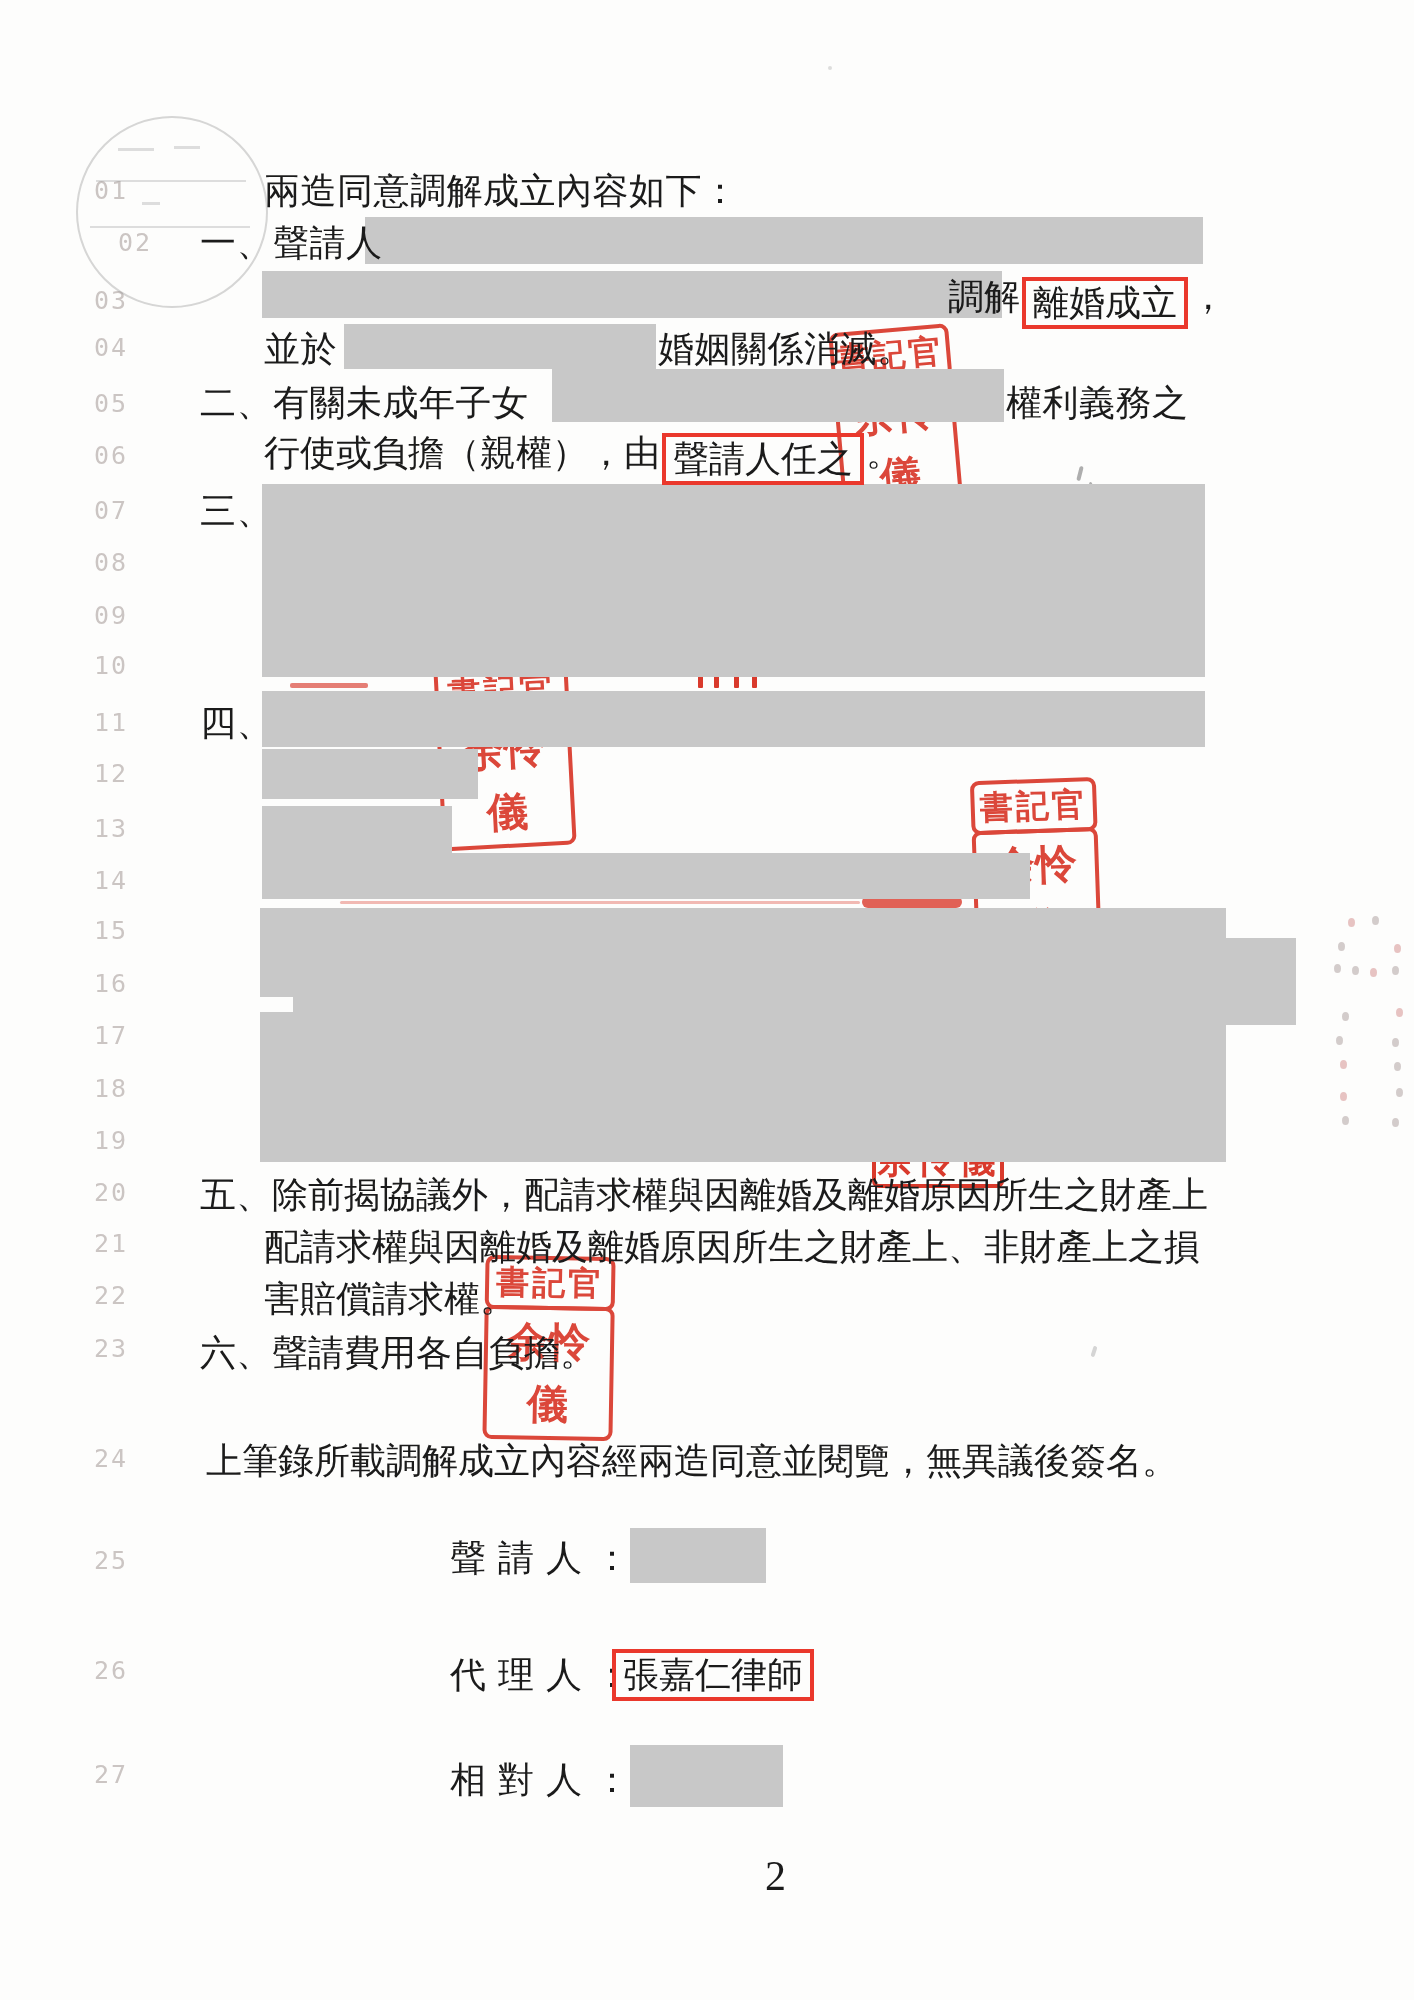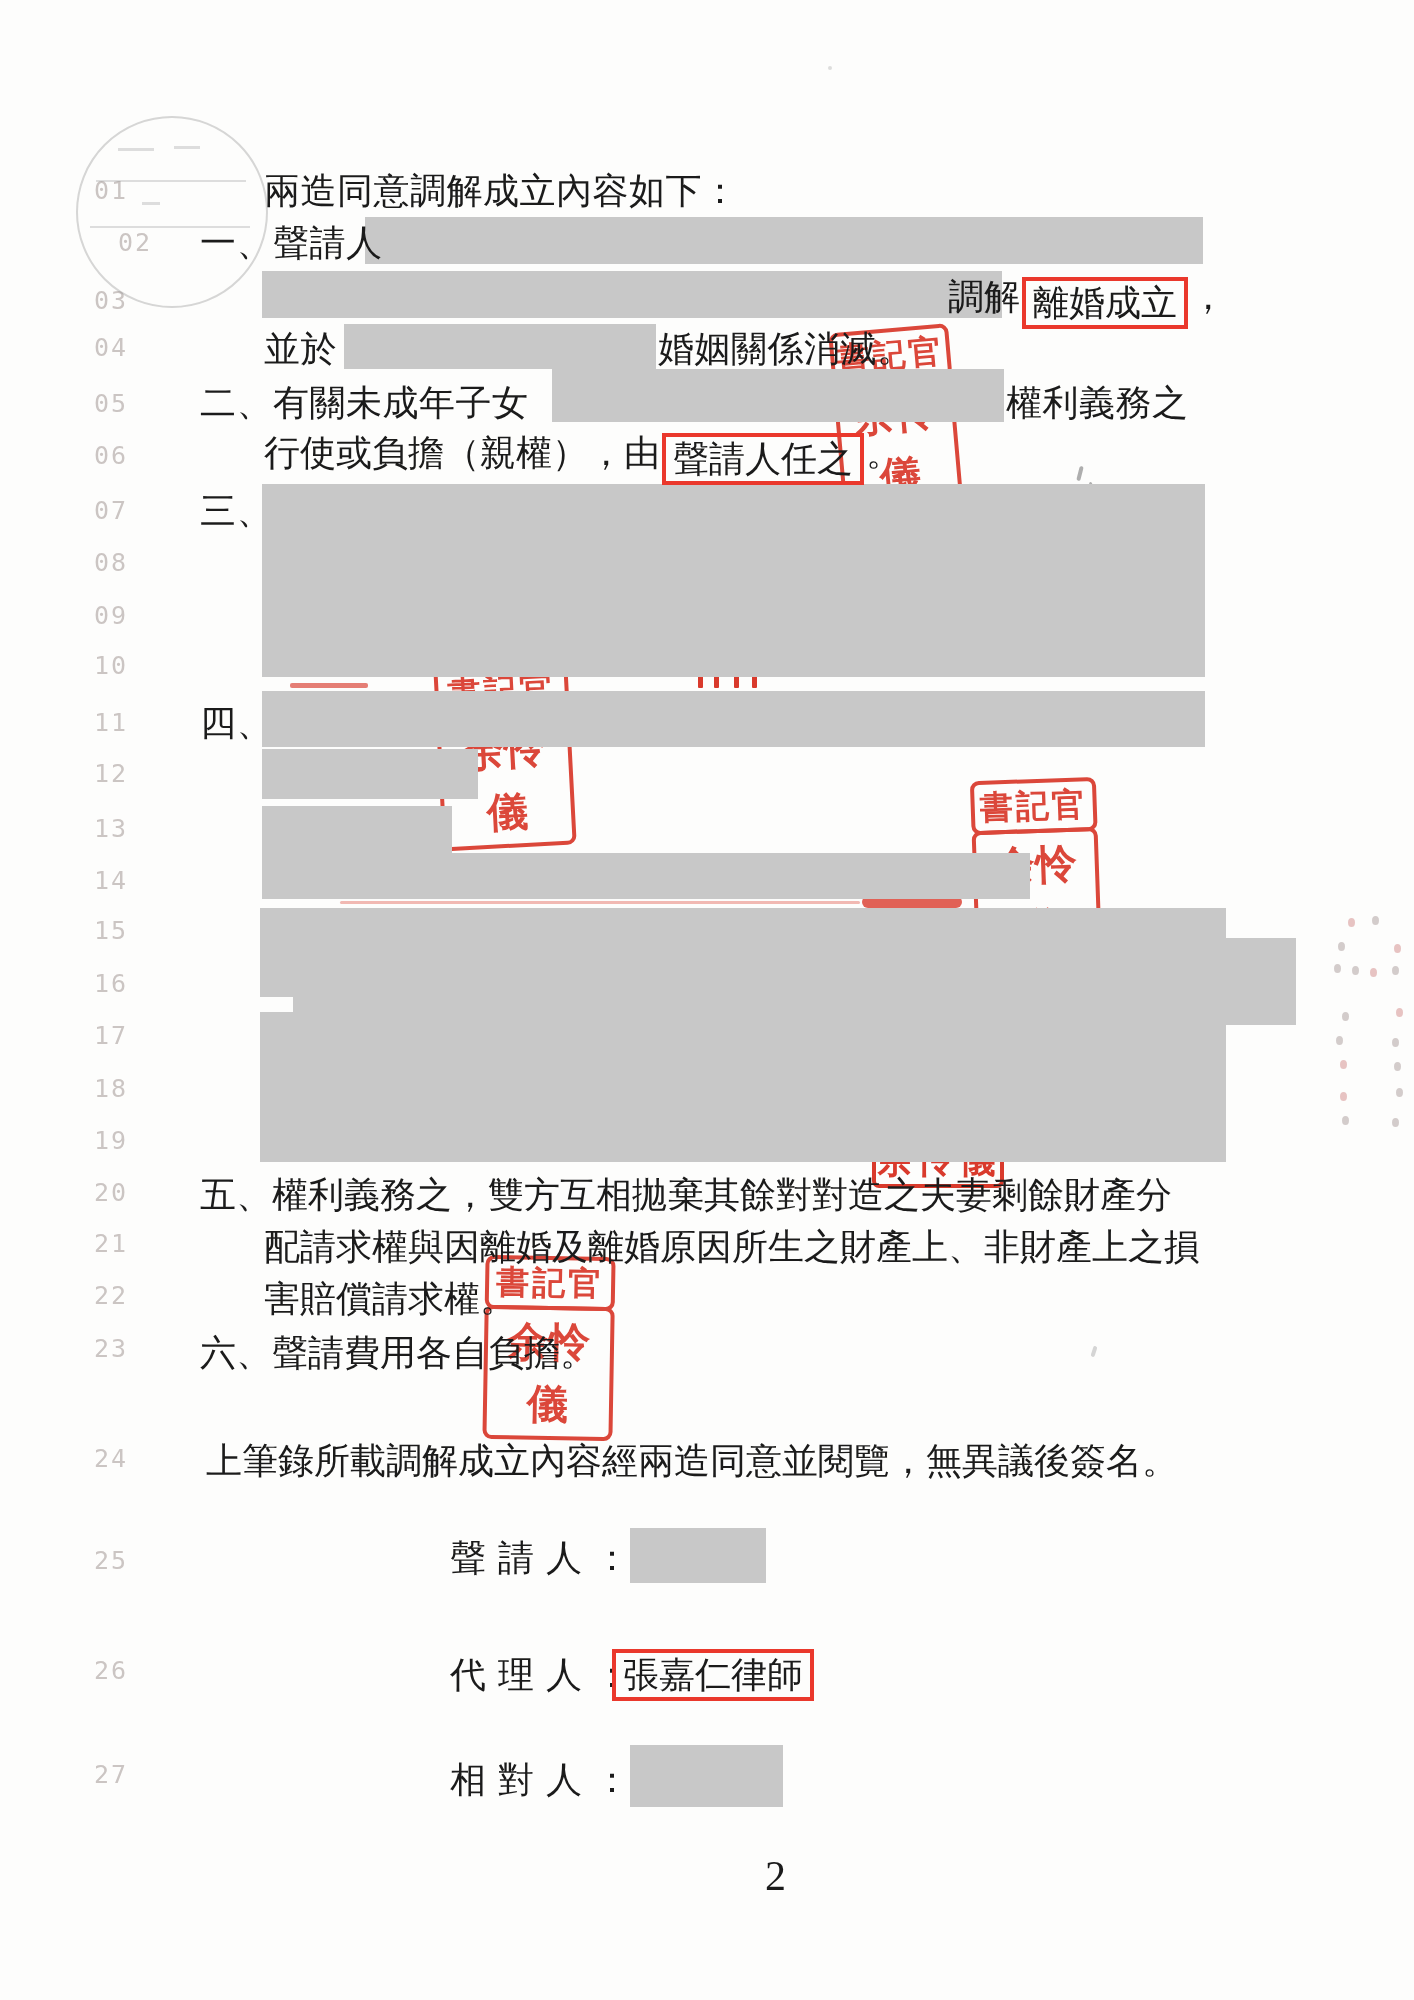--- a/index.html
+++ b/index.html
@@ -159,21 +159,21 @@
   <div class="row" style="left:658px;top:326px;"><span>婚姻關係消滅。</span></div>
 
   <div class="row" style="left:200px;top:380px;"><span>二、有關未成年子女</span></div>
   <div class="row" style="left:1006px;top:380px;"><span>權利義務之</span></div>
 
   <div class="row tight" style="left:264px;top:430px;"><span>行使或負擔（親權），由</span><span class="annot">聲請人任之</span><span>。</span></div>
 
   <div class="row" style="left:200px;top:488px;"><span>三、</span></div>
   <div class="row" style="left:200px;top:700px;"><span>四、</span></div>
 
-  <div class="row tight" style="left:200px;top:1172px;"><span>五、權利義務之，雙方互相拋棄其餘對對造之夫妻剩餘財產分</span></div>
+  <div class="row tight" style="left:200px;top:1172px;"><span>五、除前揭協議外，配請求權與因離婚及離婚原因所生之財產上</span></div>
   <div class="row tight" style="left:264px;top:1224px;"><span>配請求權與因離婚及離婚原因所生之財產上、非財產上之損</span></div>
   <div class="row tight" style="left:264px;top:1276px;"><span>害賠償請求權。</span></div>
   <div class="row tight" style="left:200px;top:1330px;"><span>六、聲請費用各自負擔。</span></div>
 
   <div class="row tight" style="left:206px;top:1438px;"><span>上筆錄所載調解成立內容經兩造同意並閱覽，無異議後簽名。</span></div>
 
   <div class="row sig-label" style="left:450px;top:1535px;text-align:right;"><span>聲請人：</span></div>
 
   <div class="row sig-label" style="left:450px;top:1652px;"><span>代理人：</span></div>
   <div class="row tight" style="left:612px;top:1646px;"><span class="annot" style="margin:0;">張嘉仁律師</span></div>

